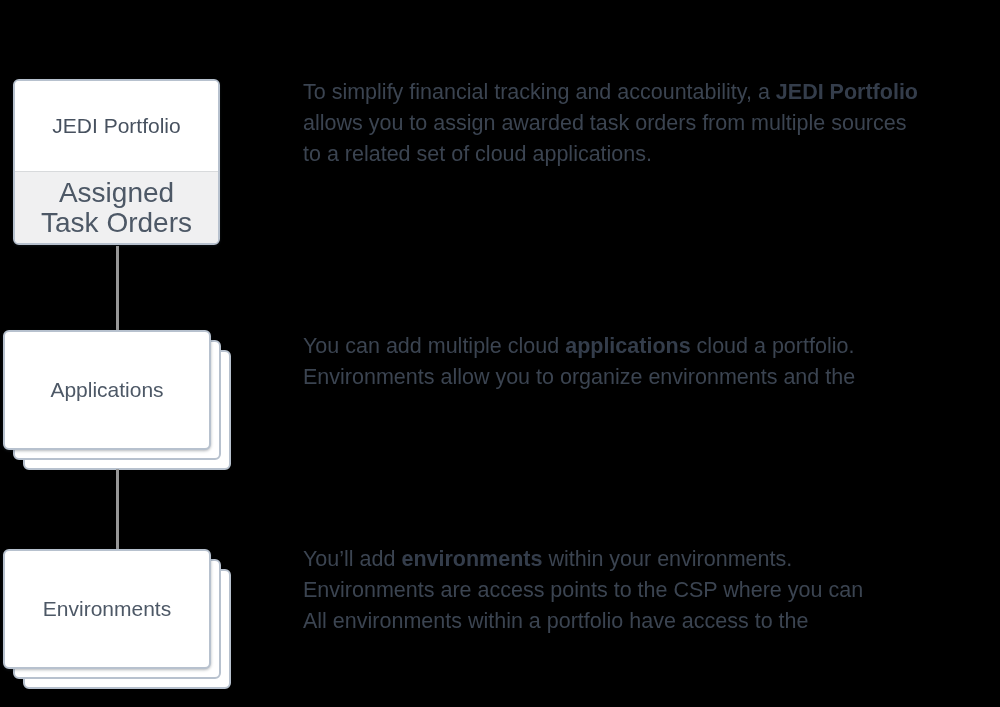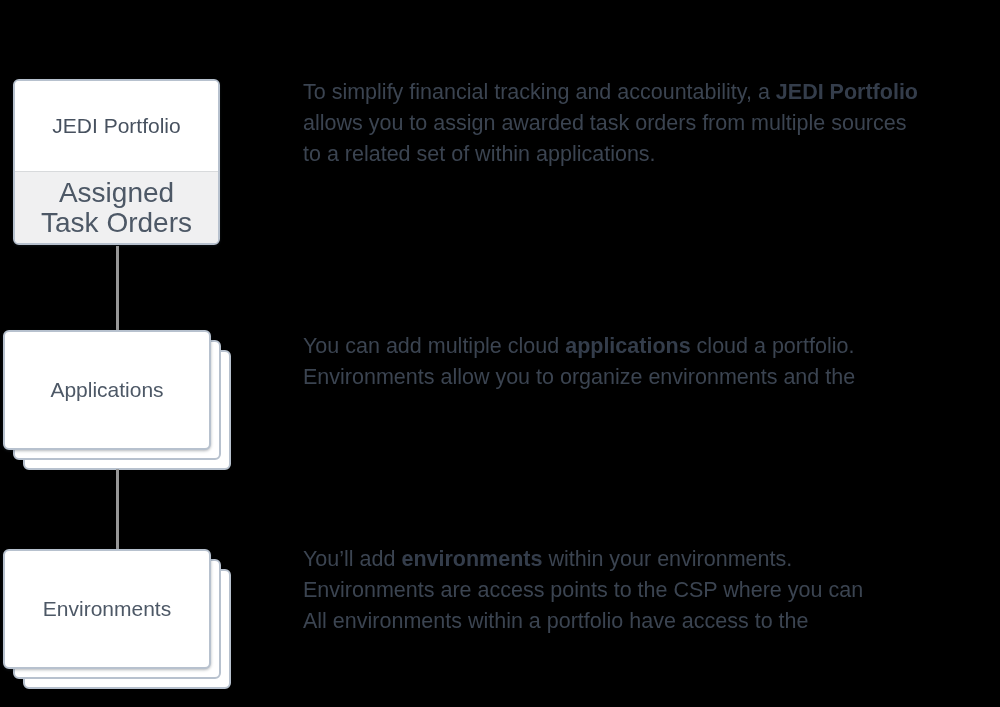--- a/index.html
+++ b/index.html
@@ -88,21 +88,21 @@
 
 <div class="stack stack-environments">
   <div class="layer l3"></div>
   <div class="layer l2"></div>
   <div class="layer front">Environments</div>
 </div>
 
 <div class="para para-1">
   <div class="line"><span>To simplify financial tracking and accountability, a </span><b>JEDI Portfolio</b><span></span></div>
   <div class="line"><span>allows you to assign awarded task orders from multiple sources</span><b></b><span></span></div>
-  <div class="line"><span>to a related set of within applications.</span><b></b><span></span></div>
+  <div class="line"><span>to a related set of cloud applications.</span><b></b><span></span></div>
 </div>
 
 <div class="para para-2">
   <div class="line"><span>You can add multiple cloud </span><b>applications</b><span> cloud a portfolio.</span></div>
   <div class="line"><span>Environments allow you to organize environments and the</span><b></b><span></span></div>
 </div>
 
 <div class="para para-3">
   <div class="line"><span>You’ll add </span><b>environments</b><span> within your environments.</span></div>
   <div class="line"><span>Environments are access points to the CSP where you can</span><b></b><span></span></div>

